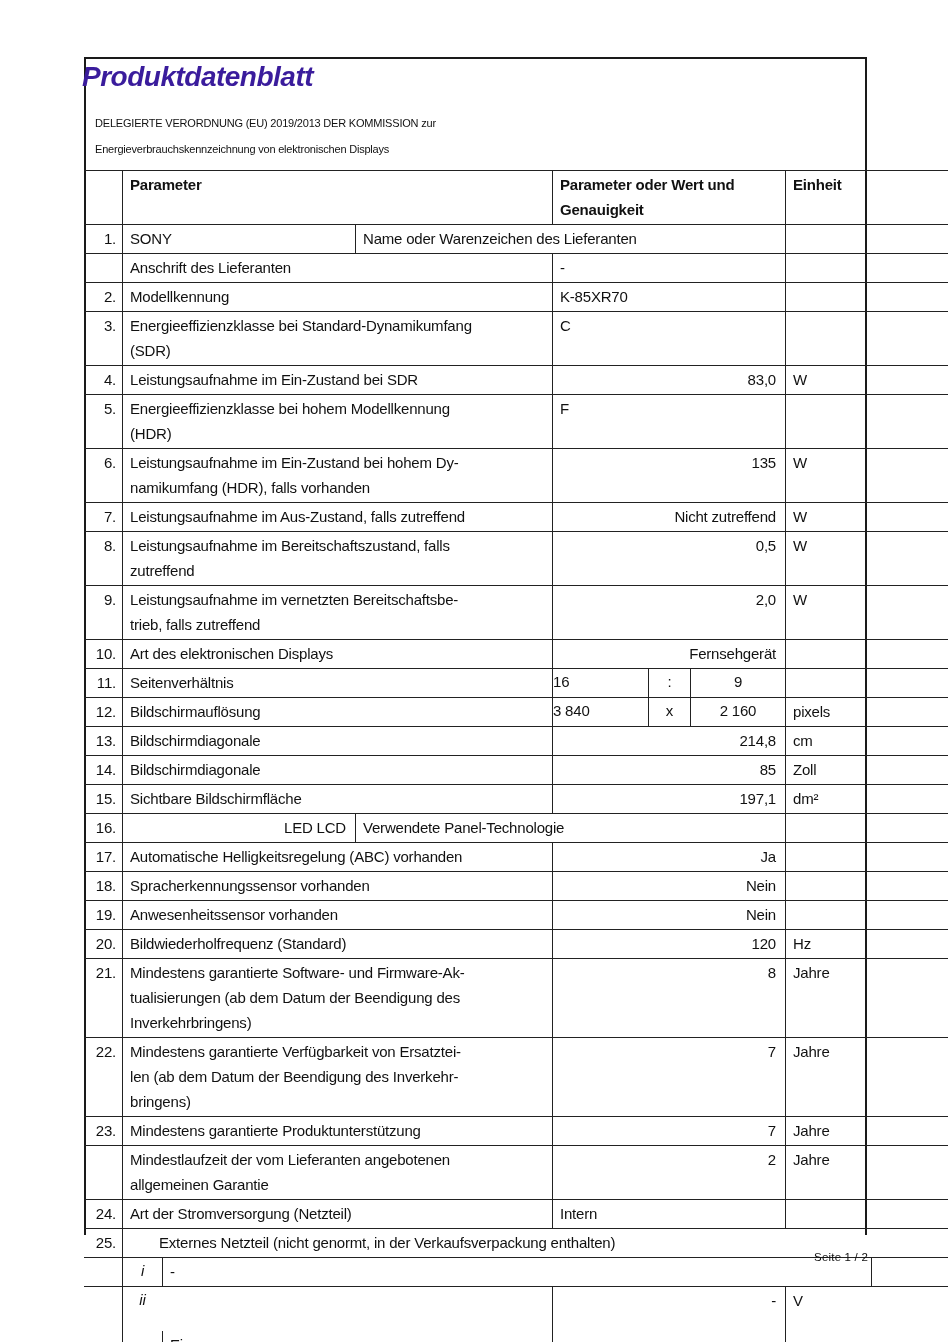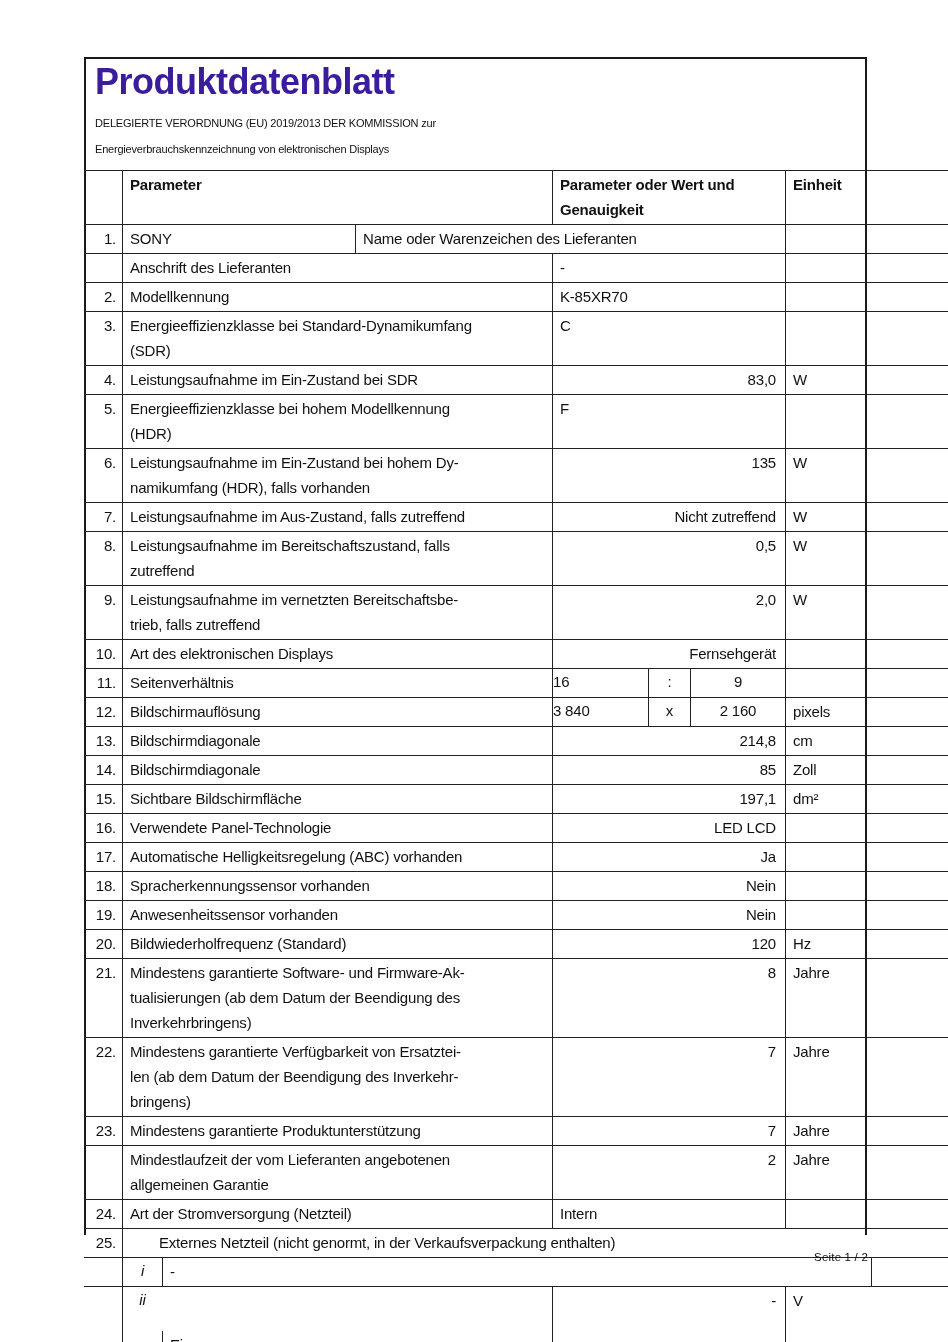--- a/index.html
+++ b/index.html
@@ -8,22 +8,22 @@
     width:948px; height:1342px; position:relative;
     font-family:"Liberation Sans", sans-serif;
     color:#111; font-size:15px; letter-spacing:-0.2px;
     overflow:hidden;
   }
   .frame {
     position:absolute; left:84px; top:57px; width:783px; height:1178px;
     border:2px solid #1a1a1a; border-bottom:none;
   }
   .doc-title {
-    position:absolute; left:95px; top:61px;
-    font-size:36px; font-weight:bold; letter-spacing:-0.5px;
+    position:absolute; left:82px; top:61px;
+    font-size:28px; font-weight:bold; letter-spacing:-0.5px;font-style:italic;
   }
   .doc-subtitle {
     position:absolute; left:95px; top:110px;
     font-size:11px; line-height:26px; white-space:pre-line;
   }
   .sheet {
     position:absolute; left:84px; top:170px; width:869px;
     border-bottom:1.5px solid #1a1a1a;
   }
   .row { display:flex; border-top:1px solid #222; align-items:stretch; }
@@ -186,22 +186,22 @@
 
   <div class="row">
     <div class="c-num">15.</div>
     <div class="c c-param">Sichtbare Bildschirmfläche</div>
     <div class="c c-val val-right">197,1</div>
     <div class="c c-unit">dm²</div>
   </div>
 
   <div class="row">
     <div class="c-num">16.</div>
+    <div class="c c-val val-right">LED LCD</div>
     <div class="c c-param">Verwendete Panel-Technologie</div>
-    <div class="c c-val val-right">LED LCD</div>
     <div class="c c-unit"></div>
   </div>
 
   <div class="row">
     <div class="c-num">17.</div>
     <div class="c c-param">Automatische Helligkeitsregelung (ABC) vorhanden</div>
     <div class="c c-val val-right">Ja</div>
     <div class="c c-unit"></div>
   </div>
 

